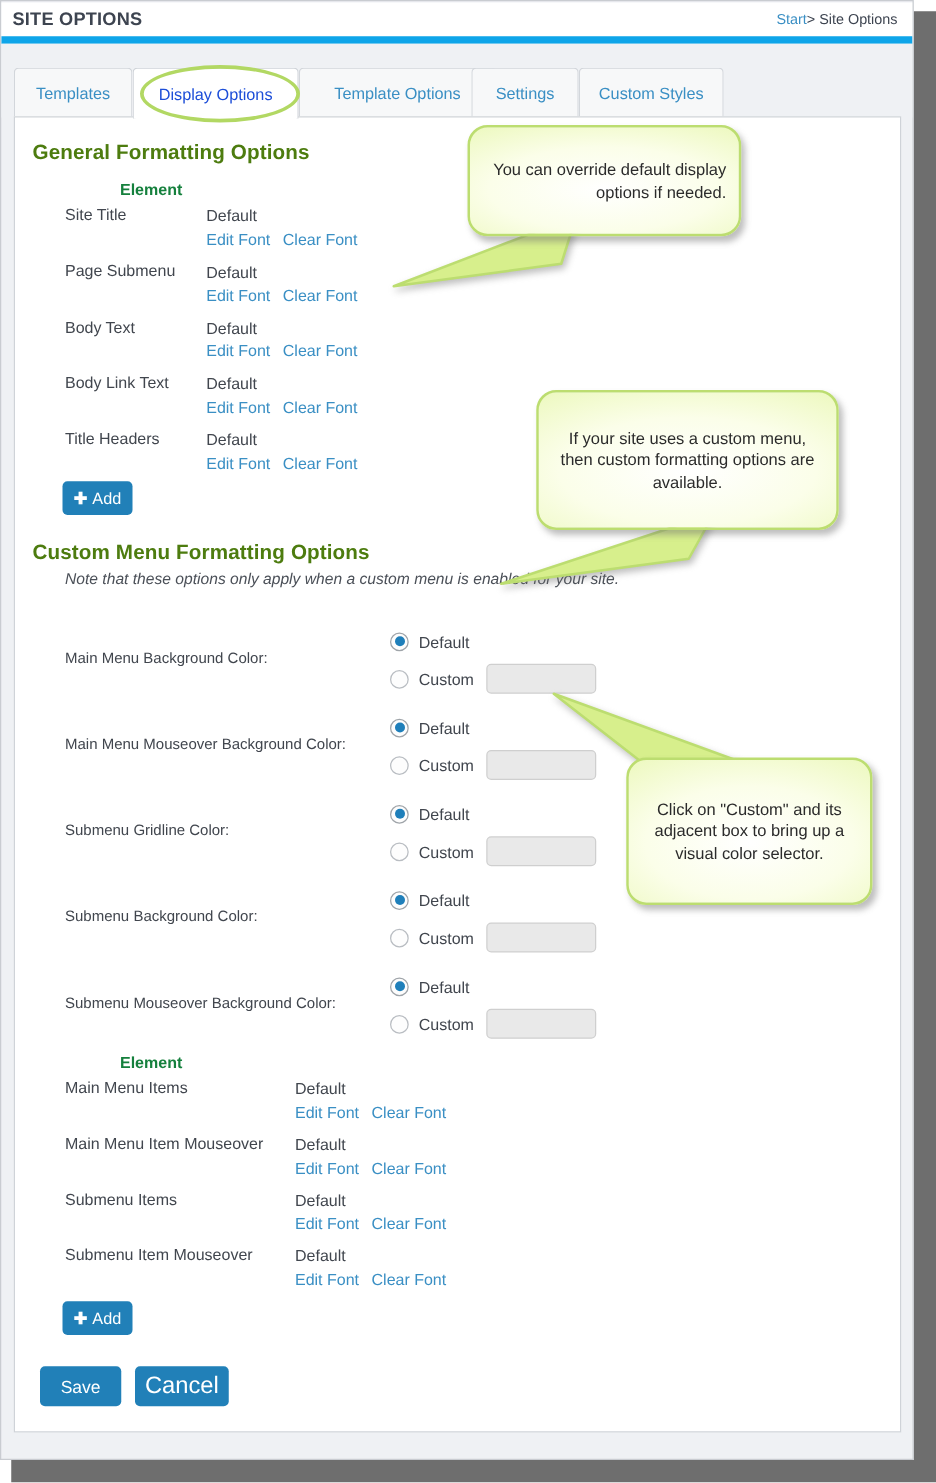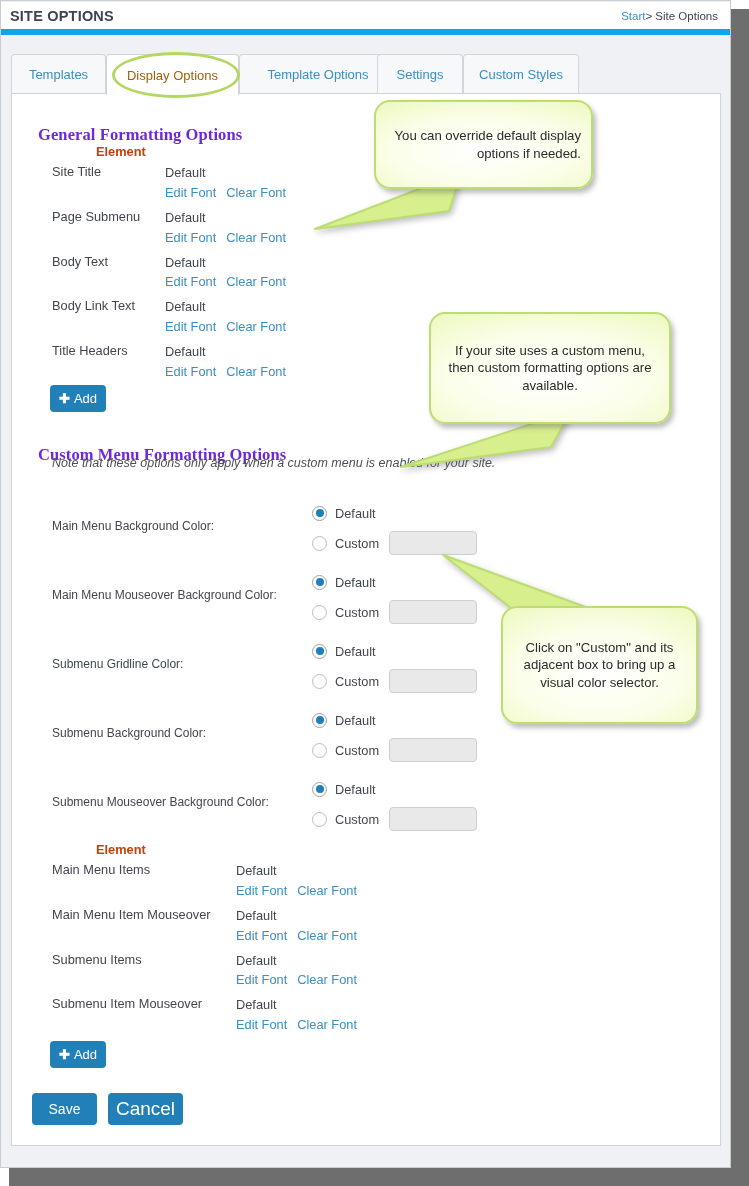--- a/index.html
+++ b/index.html
@@ -81,21 +81,21 @@
     color: #3a8fc4;
     font-size: 13px;
     display: flex;
     align-items: center;
     justify-content: center;
     cursor: pointer;
     white-space: nowrap;
   }
   .tab.active {
     background: #ffffff;
-    color: #a16207;
+    color: #1d4ed8;
     height: 41px;
     border-color: #cfd3d8;
     z-index: 3;
   }
   #tab-templates        { left: 10px;  width: 95px; }
   #tab-display-options  { left: 105px; width: 133px; }
   #tab-template-options { left: 238px; width: 158px; }
   #tab-settings         { left: 376px; width: 86px; }
   #tab-custom-styles    { left: 462px; width: 116px; }
 
@@ -124,47 +124,46 @@
     position: absolute;
     left: 10px; top: 92px;
     width: 710px; height: 1053px;
     background: #ffffff;
     border: 1px solid #cfd3d8;
     box-sizing: border-box;
   }
 
   h2.section-title {
     position: absolute;
-    margin: 12px;
+    margin: 0;
     font-size: 16.5px;
     font-weight: bold;
-    color: #6d28d9;
+    color: #4d7c0f;
     letter-spacing: .1px;
-    font-family: Liberation Serif, serif;
   }
   #title-general { left: 14px; top: 19px; }
   #title-custom-menu { left: 14px; top: 339px; }
 
   .note {
     position: absolute;
     left: 40px; top: 362px;
     font-size: 12.5px;
     font-style: italic;
     color: #4b5058;
   }
 
   
   .elem-table { position: absolute; }
   #elem-table-general { left: 40px; top: 50px; }
   #elem-table-menu    { left: 40px; top: 748px; }
 
   .elem-head {
     font-size: 12.8px;
     font-weight: bold;
-    color: #c2410c;
+    color: #15803d;
     margin-bottom: 4px;
     padding-left: 44px;
   }
   .elem-row {
     display: flex;
     align-items: flex-start;
     margin-bottom: 7px;
   }
   .elem-name {
     font-size: 12.8px;

